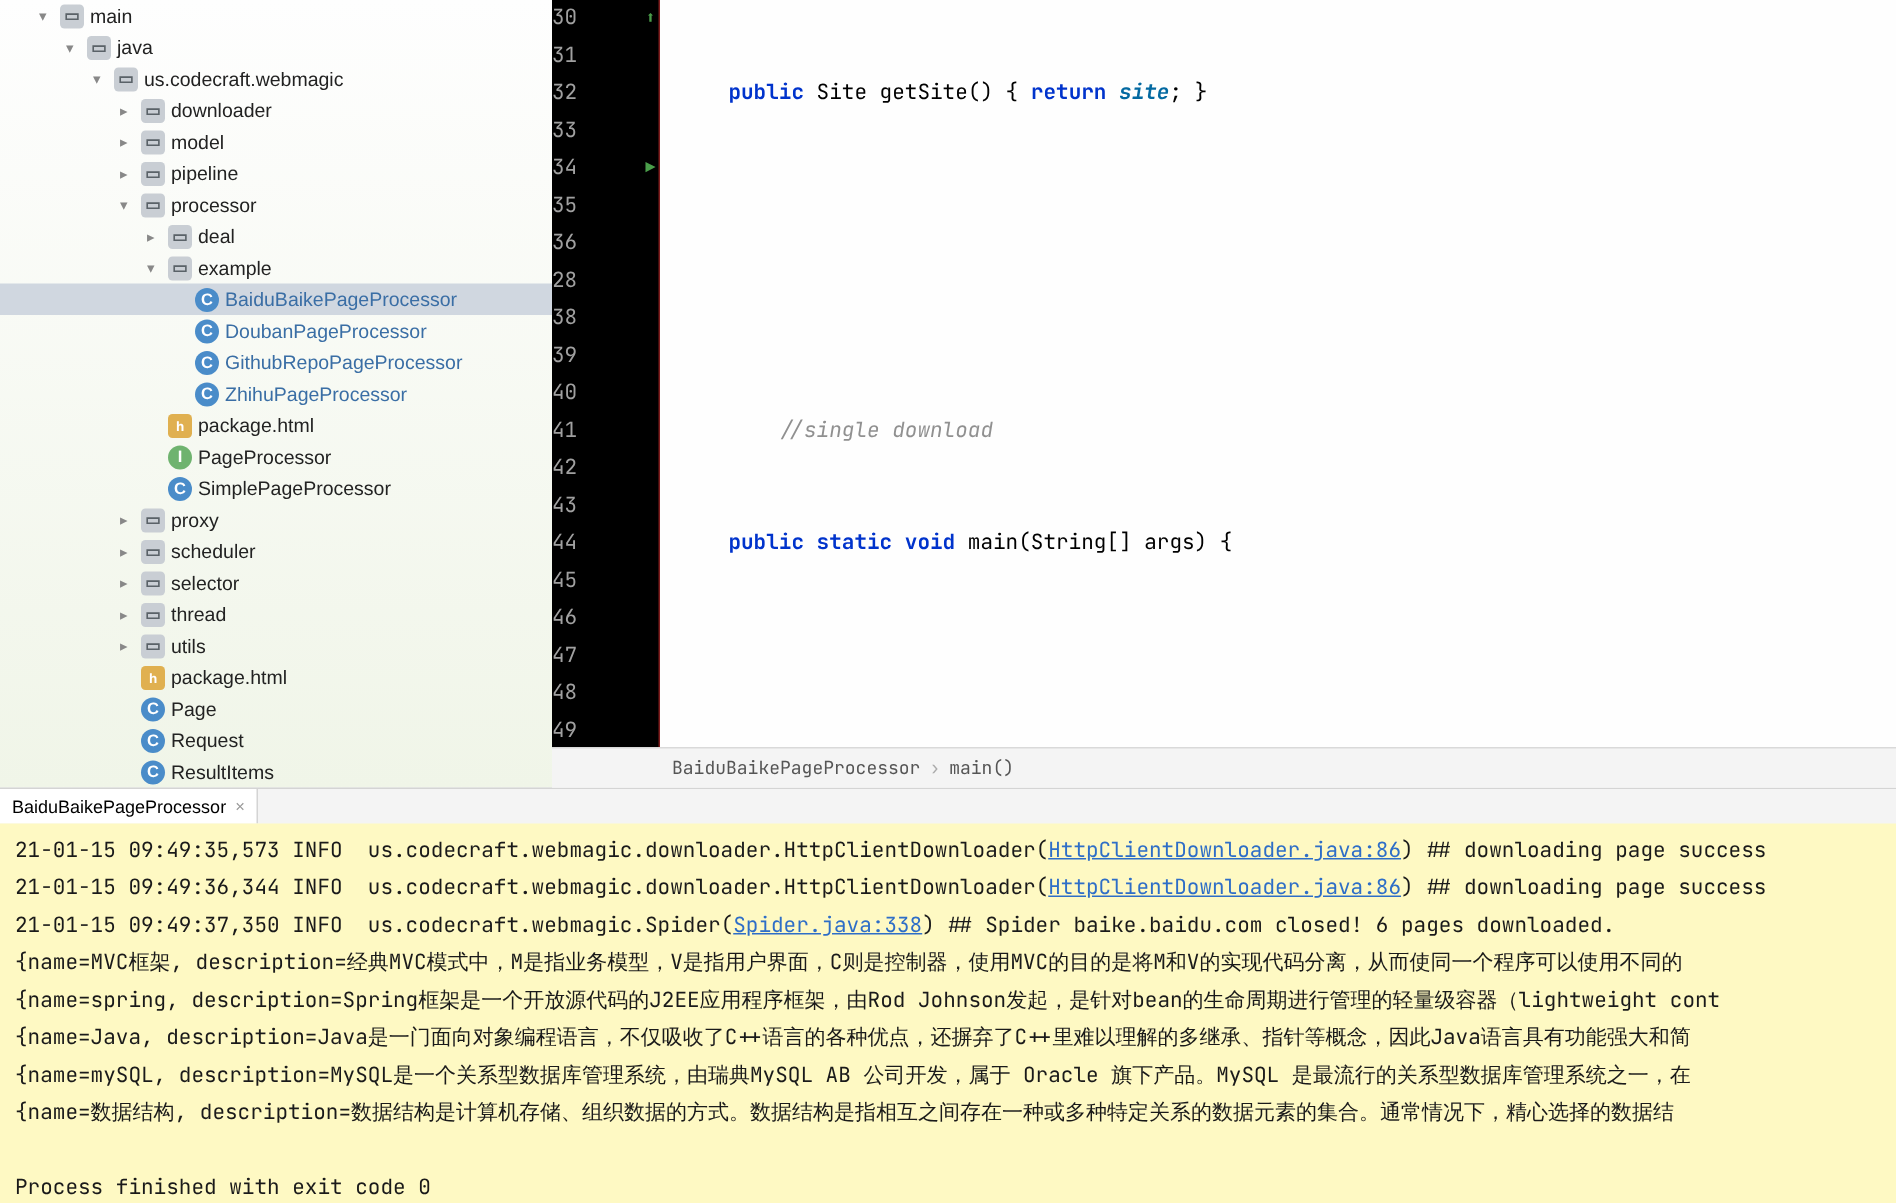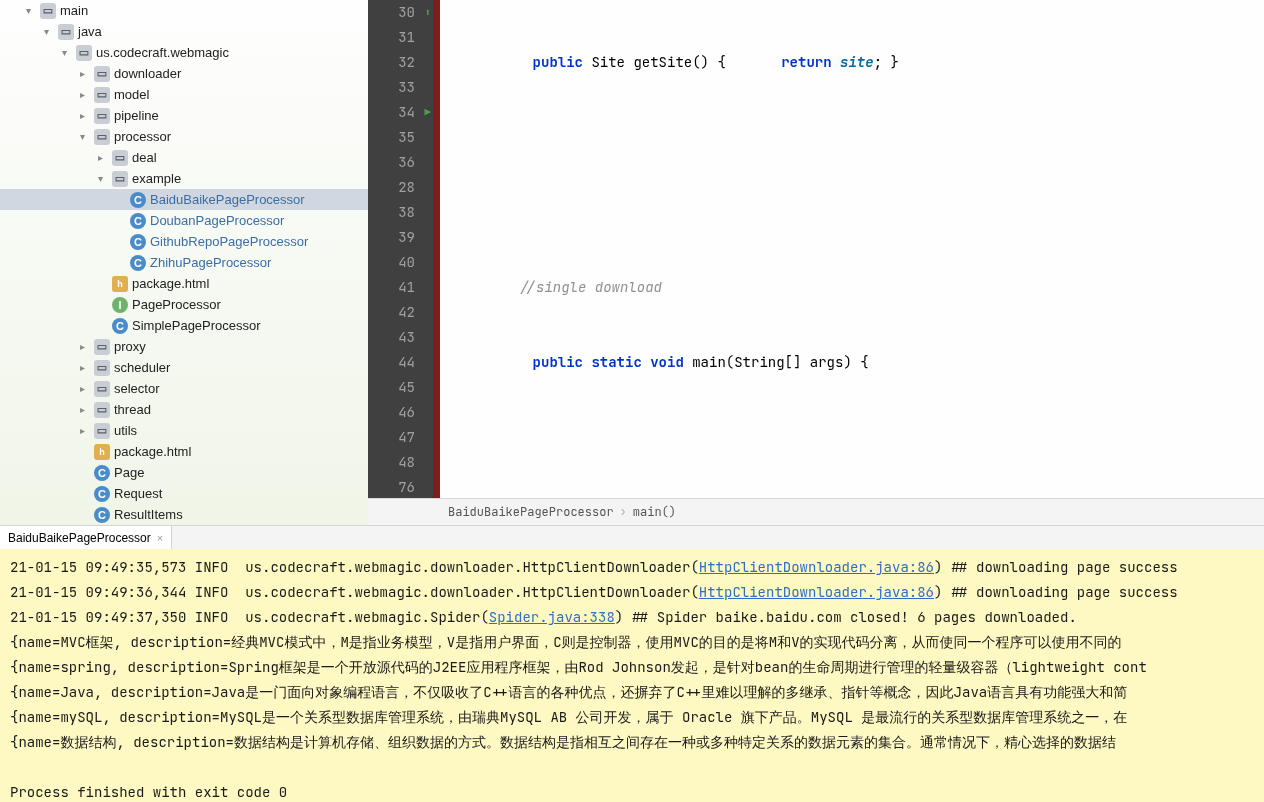--- a/index.html
+++ b/index.html
@@ -67,32 +67,32 @@
   flex-direction: column;
   background: #fefefe;
   font-family: "JetBrains Mono", "Consolas", monospace;
   font-size: 14px;
   overflow: hidden;
   position: relative;
 }
 .code-area { flex: 1; display: flex; overflow: hidden; }
 .gutter {
   width: 72px;
-  text-align: right;
+  text-align: left;
   color: #a0a0a0;
   padding-right: 18px;
-  background: #404040;
-  border-right: 7px solid #7f1d1d;
+  background: #000000;
+  border-right: 1px solid #7f1d1d;
   line-height: 25px;
 }
 .gutter .ln { height: 25px; position: relative; }
 .ln .run-icon { position: absolute; right: -16px; color: #4a9e4a; font-size: 11px; }
 .code-lines { flex: 1; line-height: 25px; white-space: pre; overflow: hidden; }
 .code-line { height: 25px; padding-left: 12px; }
-.kw { color: #0033cc; font-weight: bold; margin-left: 47px; }
+.kw { color: #0033cc; font-weight: bold; }
 .cmt { color: #909090; font-style: italic; }
 .ital { font-style: italic; }
 .fld { color: #0369a1; font-style: italic; font-weight: bold; }
 .num { color: #1750eb; }
 
 .breadcrumb {
   height: 27px;
   border-top: 1px solid #d9d9d9;
   background: #f4f4f4;
   display: flex;
@@ -293,21 +293,21 @@
             <div class="ln">39</div>
             <div class="ln">40</div>
             <div class="ln">41</div>
             <div class="ln">42</div>
             <div class="ln">43</div>
             <div class="ln">44</div>
             <div class="ln">45</div>
             <div class="ln">46</div>
             <div class="ln">47</div>
             <div class="ln">48</div>
-            <div class="ln">76</div>
+            <div class="ln">49</div>
           </div>
         <div class="code-lines">
           <div class="code-line">    <span class="kw">public</span> Site getSite() { <span class="kw">return</span> <span class="fld">site</span>; }</div>
           <div class="code-line"></div>
           <div class="code-line"></div>
           <div class="code-line">        <span class="cmt">//single download</span></div>
           <div class="code-line">    <span class="kw">public static void</span> main(String[] args) {</div>
           
           
           

